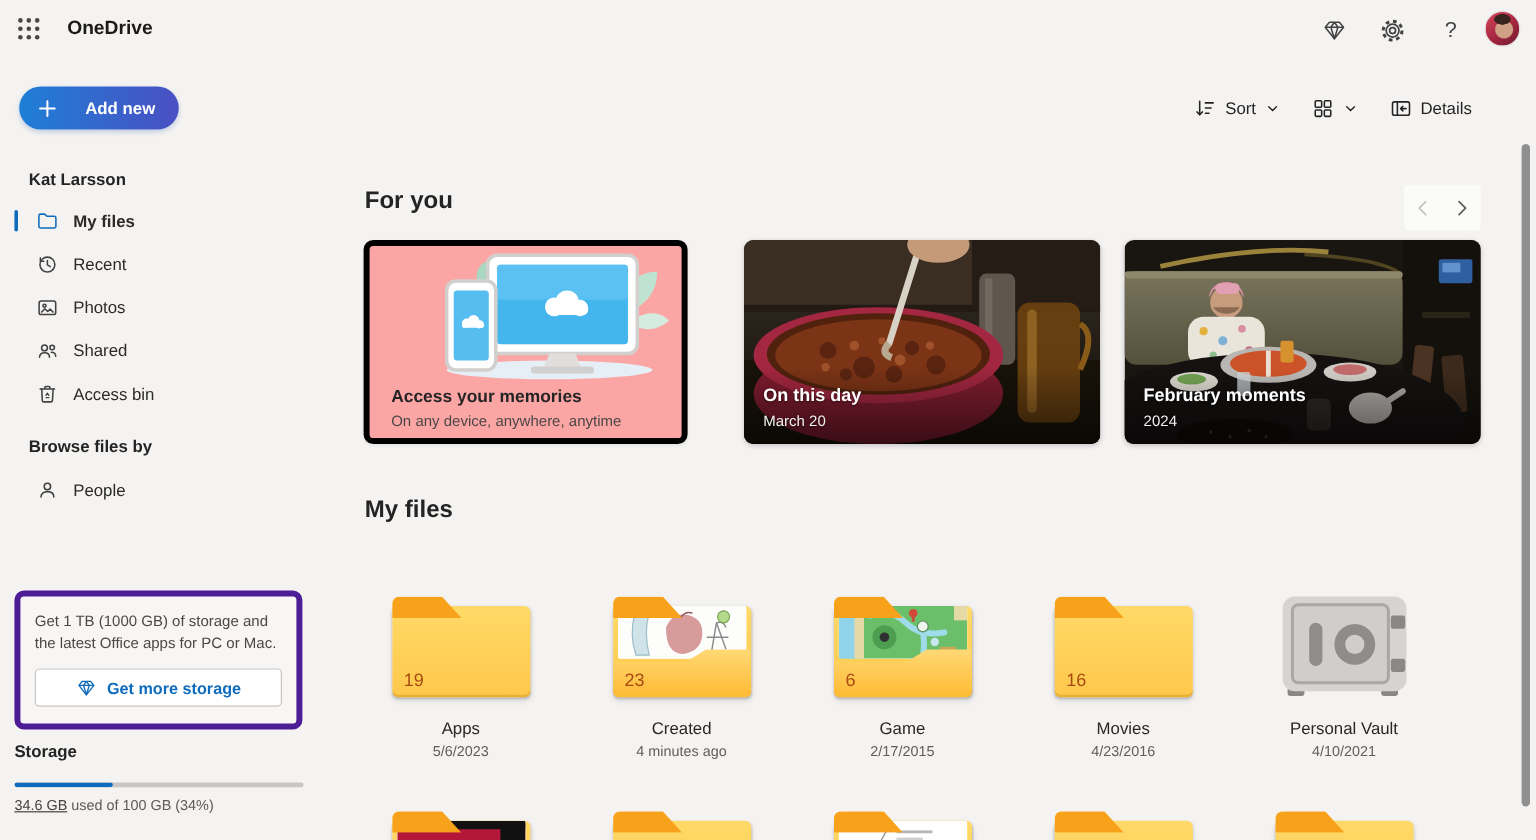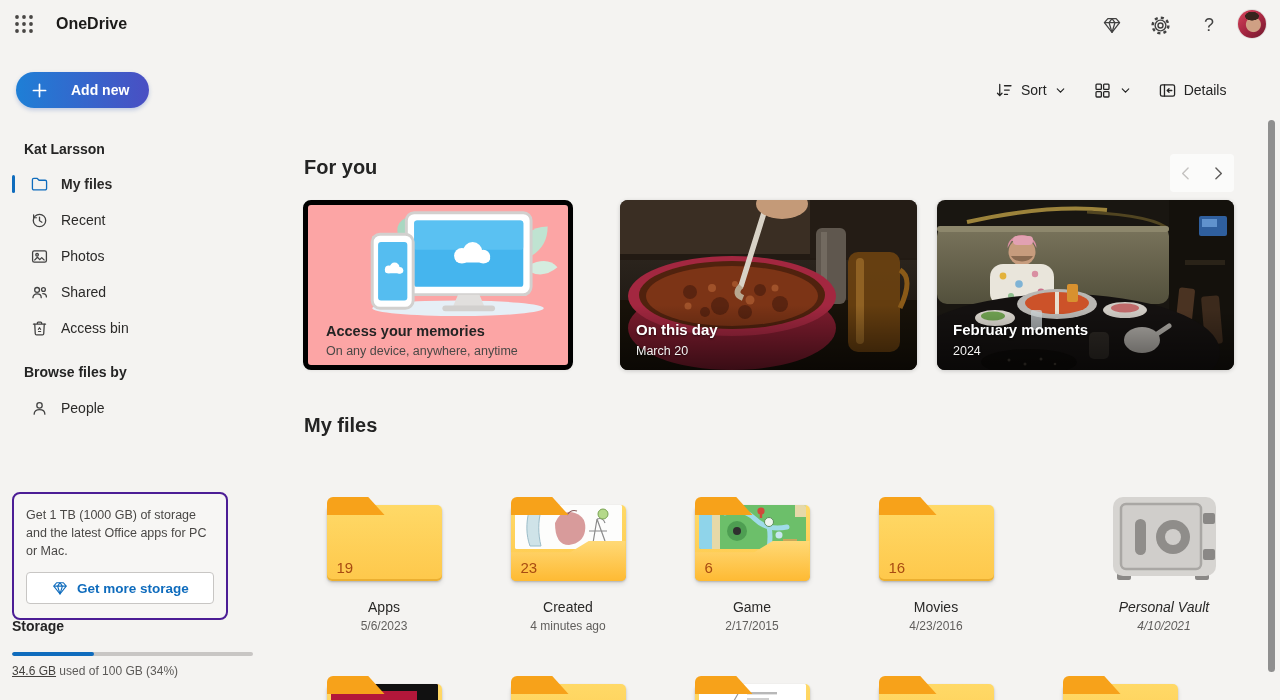--- a/index.html
+++ b/index.html
@@ -53,22 +53,22 @@
   .nav { position:absolute; left:0; top:118px; width:260px; }
   .nav-item {
     position:relative; height:36px; display:flex; align-items:center; padding-left:30px; gap:12px;
     font-size:14px; color:#2b2a29; cursor:pointer;
   }
   .nav-item.selected { font-weight:700; }
   .sel-indicator { position:absolute; left:12px; top:9px; width:3px; height:18px; border-radius:2px; background:#0f6cbd; }
   .browse-heading { position:absolute; left:24px; top:316px; font-size:14px; font-weight:700; }
   .browse-nav { position:absolute; left:0; top:342px; width:260px; }
   .promo-card {
-    position:absolute; left:12px; top:444px; width:216px;
-    border:2px solid #4c1d95; border-radius:8px; padding:12px 12px 14px 12px;
+    position:absolute; left:12px; top:444px; width:240px;
+    border:5px solid #4c1d95; border-radius:8px; padding:12px 12px 14px 12px;
     background:#f7f6f4;
   }
   .promo-text { font-size:12.5px; line-height:1.45; color:#4a4846; }
   .promo-btn {
     margin-top:12px; width:100%; height:32px; background:#fff;
     border:1px solid #c8c6c4; border-radius:4px; cursor:pointer;
     color:#0f6cbd; font-family:"Liberation Sans",sans-serif; font-size:13.5px; font-weight:700;
     display:flex; align-items:center; justify-content:center; gap:8px;
   }
   .storage-heading { position:absolute; left:12px; top:570px; font-size:14px; font-weight:700; }
@@ -538,21 +538,21 @@
   <div class="folder-cell" style="left:584px; top:449px;">
     <div class="folder">
       <div class="tab"></div>
       <div class="body"></div>
       <span class="count">16</span>
     </div>
     <div class="folder-name">Movies</div>
     <div class="folder-date">4/23/2016</div>
   </div>
 
-  <div class="folder-cell" style="left:812px; top:447px;font-style:italic;">
+  <div class="folder-cell" style="left:768px; top:447px;">
     <div class="vault-wrap">
       <svg viewBox="0 0 115 86" width="115" height="86">
         <rect x="10" y="78" width="14" height="7" rx="2" fill="#8a8886"></rect>
         <rect x="88" y="78" width="14" height="7" rx="2" fill="#8a8886"></rect>
         <rect x="6" y="2" width="103" height="79" rx="10" fill="#d6d4d1"></rect>
         <rect x="14" y="9" width="80" height="65" rx="5" fill="#d0cecb" stroke="#a9a7a4" stroke-width="2.5"></rect>
         <rect x="96" y="18" width="12" height="11" rx="2" fill="#8a8886"></rect>
         <rect x="96" y="54" width="12" height="11" rx="2" fill="#8a8886"></rect>
         <rect x="28" y="24" width="11" height="36" rx="5.5" fill="#8f8d8a"></rect>
         <circle cx="66" cy="42" r="17" fill="#8f8d8a"></circle>

